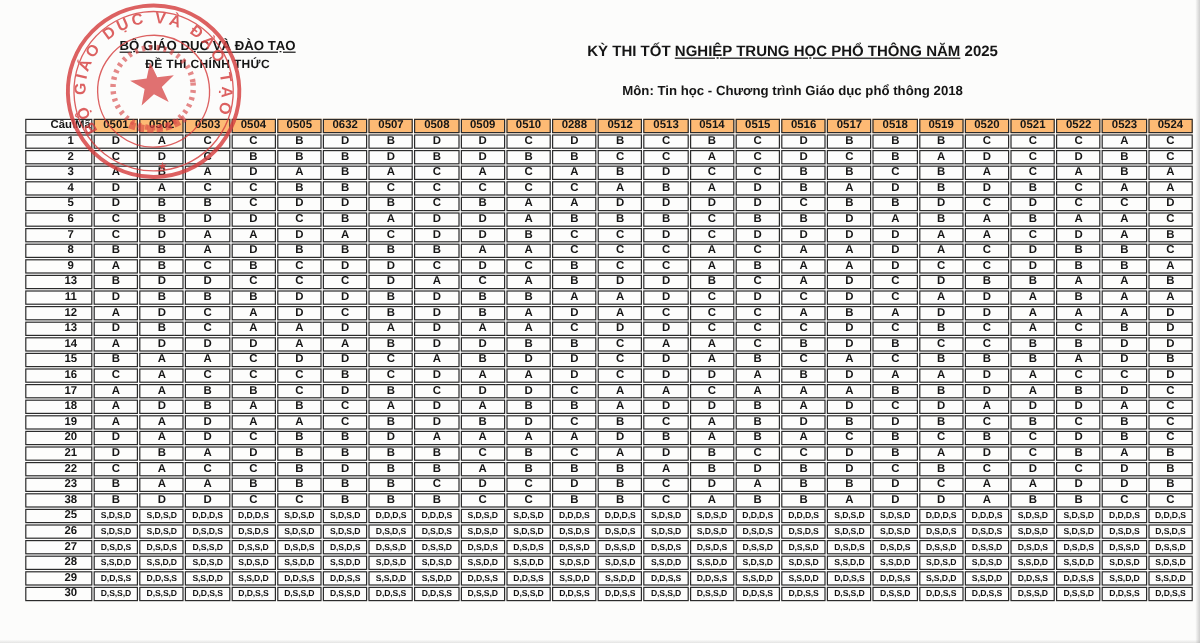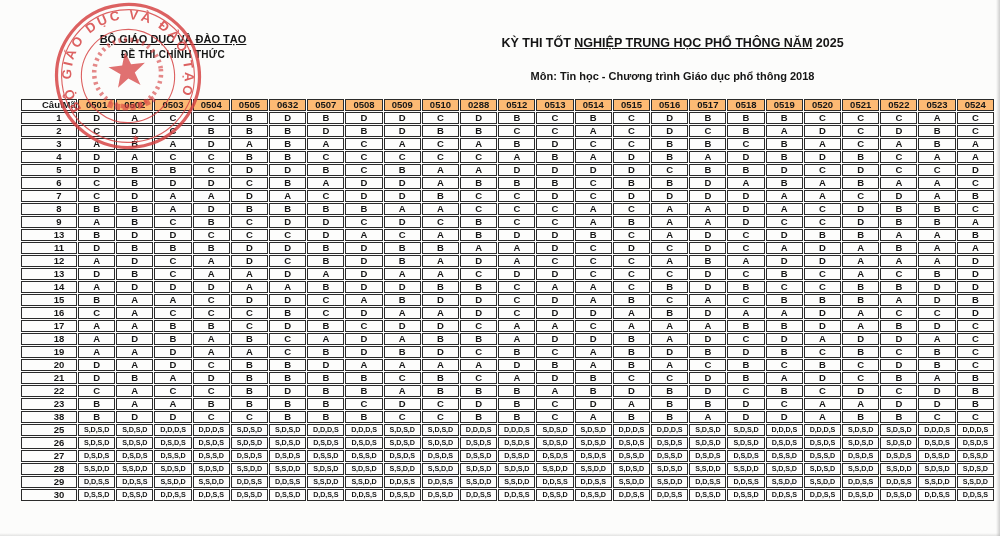--- a/index.html
+++ b/index.html
@@ -14,21 +14,21 @@
     background:linear-gradient(to right,rgba(0,0,0,0),rgba(120,120,120,.35));}
   .scan-edge-bottom{position:absolute;left:0;bottom:0;width:100%;height:3px;
     background:linear-gradient(to bottom,rgba(0,0,0,0),rgba(150,150,150,.25));}
 
   
   .org-block{position:absolute;left:78px;top:33px;width:190px;text-align:center;z-index:2;color:#151515;}
   .org-name{font-size:11px;font-weight:bold;text-decoration:underline;white-space:nowrap;}
   .org-sub{font-size:10px;font-weight:bold;margin-top:4px;white-space:nowrap;letter-spacing:.3px;}
 
   
-  .title-block{position:absolute;left:400px;top:36px;width:545px;text-align:center;color:#151515;z-index:2;}
+  .title-block{position:absolute;left:388px;top:36px;width:545px;text-align:center;color:#151515;z-index:2;}
   .exam-title{font-size:12.5px;font-weight:bold;white-space:nowrap;}
   .exam-title .u{text-decoration:underline;}
   .exam-subtitle{font-size:11px;font-weight:bold;margin-top:20px;white-space:nowrap;}
 
   
   .stamp{position:absolute;left:52px;top:0px;z-index:3;opacity:.82;
     transform:rotate(-7deg);pointer-events:none;}
 
   
   table.answers{

